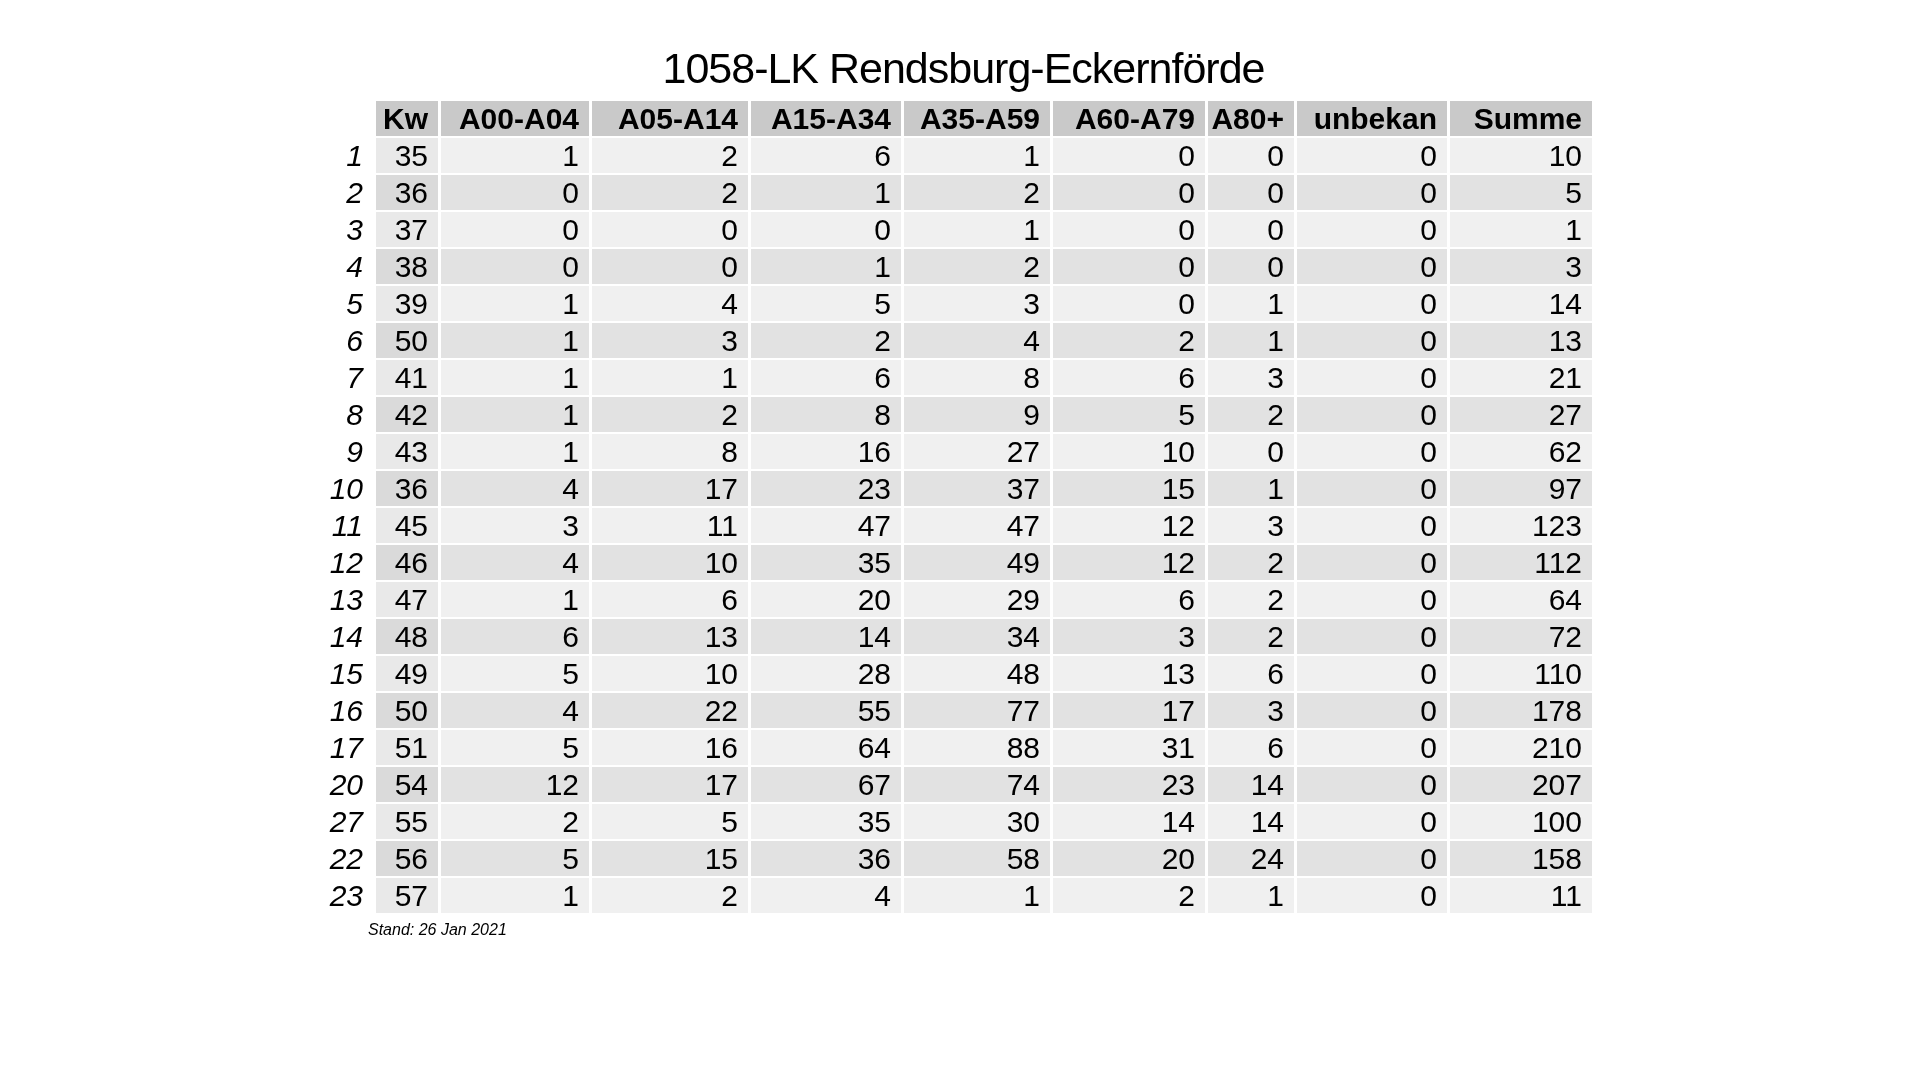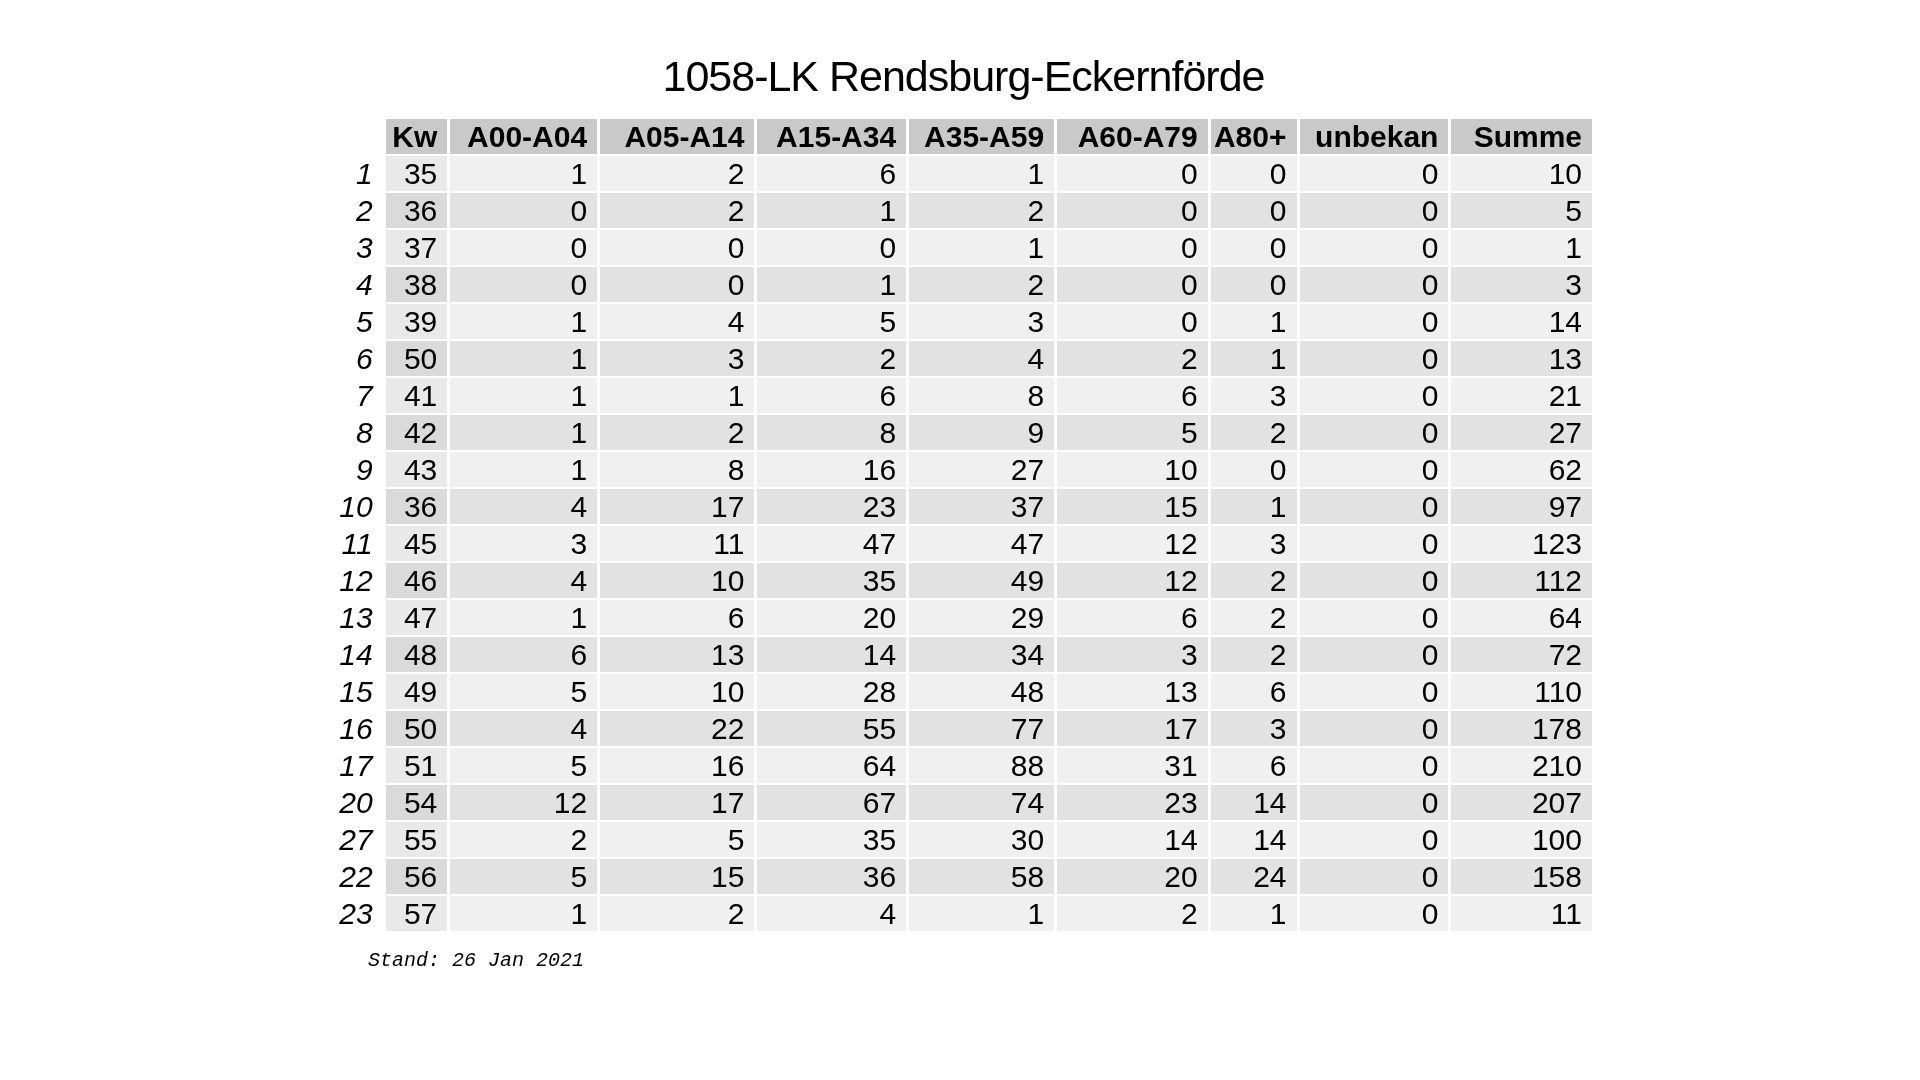--- a/index.html
+++ b/index.html
@@ -17,27 +17,27 @@
     left: 316px;
     top: 44px;
     width: 1295px;
   }
   .title {
     text-align: center;
     font-size: 43px;
     font-weight: 400;
     letter-spacing: -1px;
     white-space: nowrap;
-    margin: 8px 0 6px 0;
+    margin: 0 0 6px 0;
   }
   table.data {
     border-collapse: separate;
     border-spacing: 3px 2px;
     table-layout: fixed;
-    margin: 16px;
+    margin: 6px;
   }
   table.data td, table.data th {
     padding: 0 10px 0 0;
     height: 35px;
     font-size: 30px;
     line-height: 35px;
     text-align: right;
     overflow: hidden;
     white-space: nowrap;
   }
@@ -53,24 +53,23 @@
   td.rownum {
     background: transparent;
     font-style: italic;
     padding-right: 8px;
   }
   tr.odd td.cell  { background: #f0f0f0; }
   tr.even td.cell { background: #e2e2e2; }
   tr.odd td.kwcell  { background: #e9e9e9; }
   tr.even td.kwcell { background: #dadada; }
   .footer {
-    font-size: 20px;
+    font-size: 16px;
     font-style: italic;
     margin: 4px 0 0 52px;
-    font-family: Liberation Mono, monospace;
   }
 </style>
 </head>
 <body>
 
 <div class="figure">
   <div class="title">1058-LK Rendsburg-Eckernförde</div>
 
   <table class="data">
     <colgroup>

